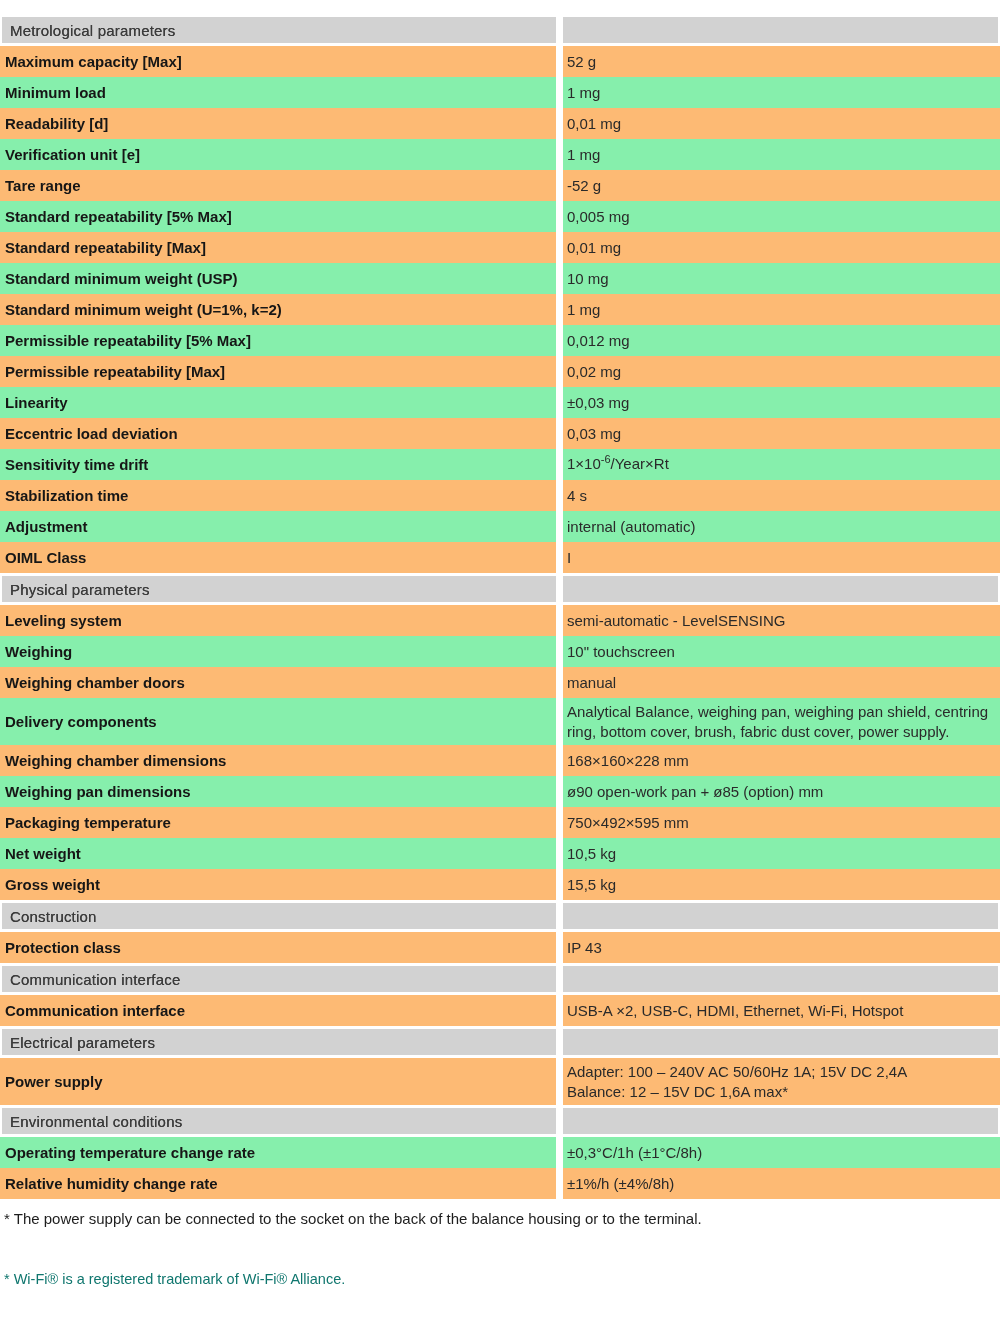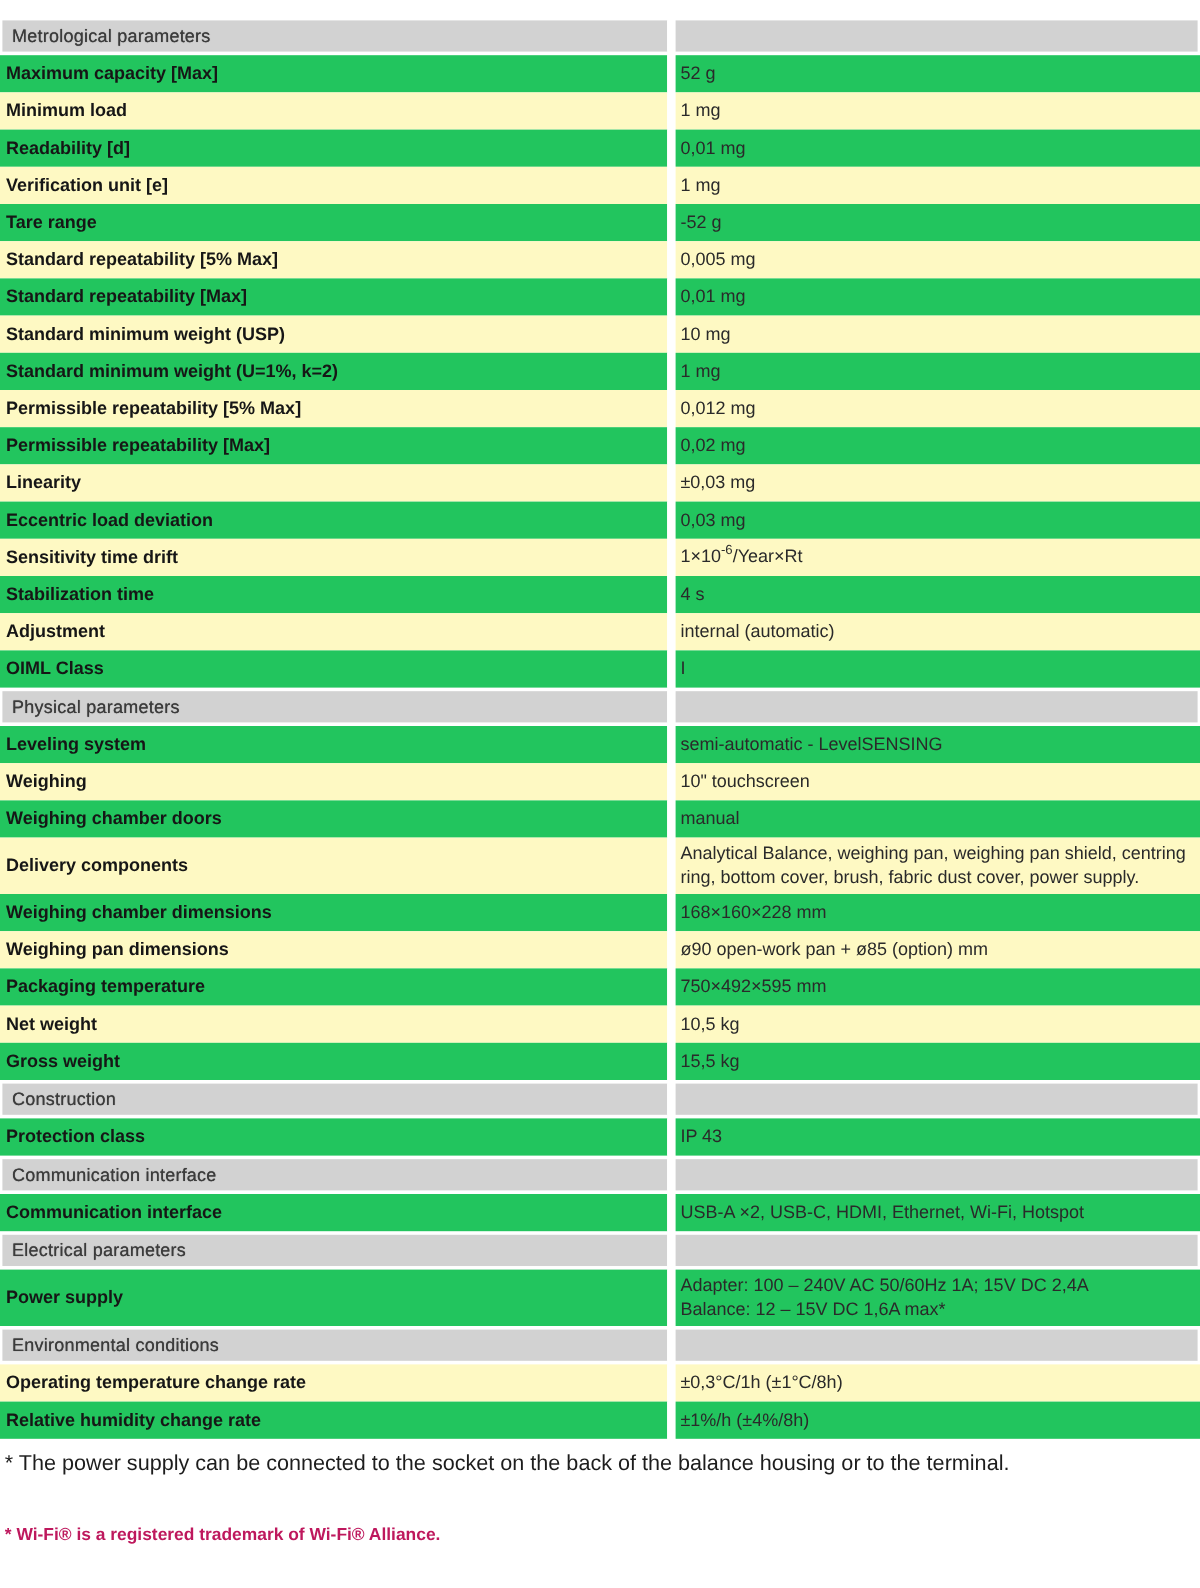--- a/index.html
+++ b/index.html
@@ -57,41 +57,40 @@
     flex: 1;
     display: flex;
     flex-direction: column;
     justify-content: center;
     padding: 4px 8px 4px 4px;
     box-sizing: border-box;
     font-size: 15px;
     color: #2a2a2a;
     line-height: 19.5px;
   }
-  .shade .cell-l, .shade .cell-r { background: #22c55e; }
-  .white .cell-l, .white .cell-r { background: #fef9c3; }
+  .shade .cell-l, .shade .cell-r { background: #fdba74; }
+  .white .cell-l, .white .cell-r { background: #86efac; }
 
   .sup {
     font-size: 11px;
     position: relative;
     top: -6px;
   }
 
   
   .footnote {
-    font-size: 18px;
+    font-size: 15px;
     color: #1d1d1d;
     padding: 10px 8px 0 4px;
     line-height: 20px;
   }
   .footnote.muted {
-    color: #be185d;
+    color: #0f766e;
     margin-top: 30px;
     font-size: 14.5px;
-    font-weight: bold;
   }
 </style>
 </head>
 <body>
 
 <div class="page">
   <div id="spec-table">
       <div class="sec-header-row">
         <div class="sec-header-cell-l">Metrological parameters</div>
         <div class="sec-header-gap"></div>

